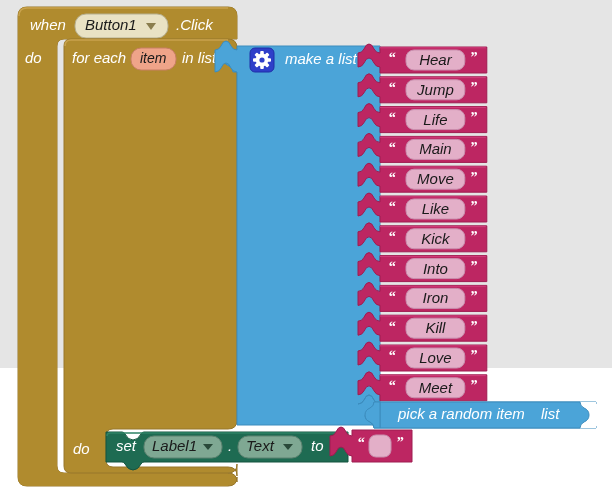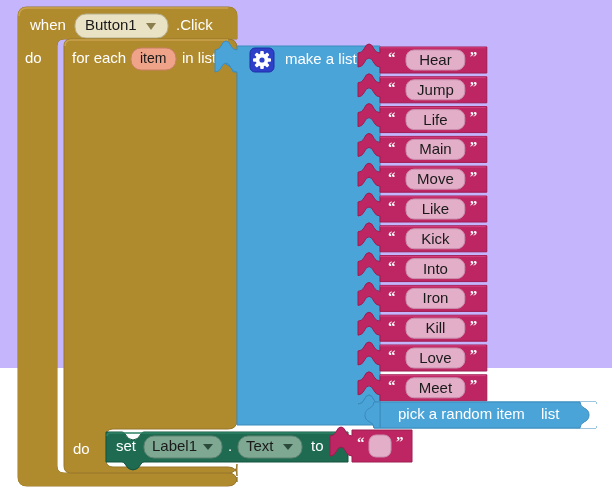--- a/index.html
+++ b/index.html
@@ -12,21 +12,22 @@
     height: 500px;
     position: relative;
     overflow: hidden;
     font-family: "Liberation Sans", sans-serif;
     -webkit-font-smoothing: antialiased;
   }
   #canvas {
     position: absolute;
     left: 0; top: 0;
     width: 612px; height: 368px;
-    background: #c4b5fd;
+    background: #e5e5e5;
+    font-style: italic;
   }
   svg.blocks {
     position: absolute;
     left: 0; top: 0;
     width: 612px;
     height: 500px;
   }
   .blk-text {
     font-family: "Liberation Sans", sans-serif;
     font-size: 15px;

